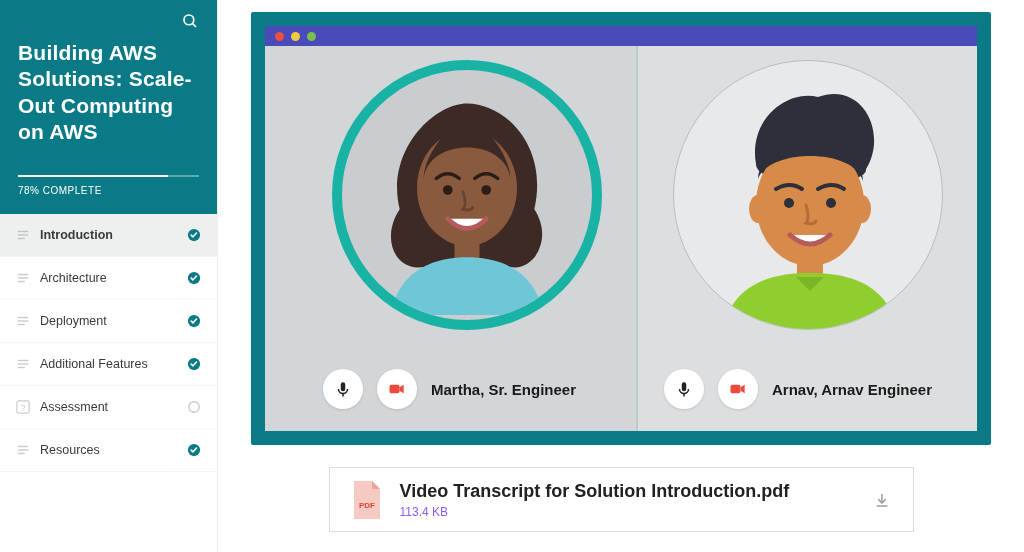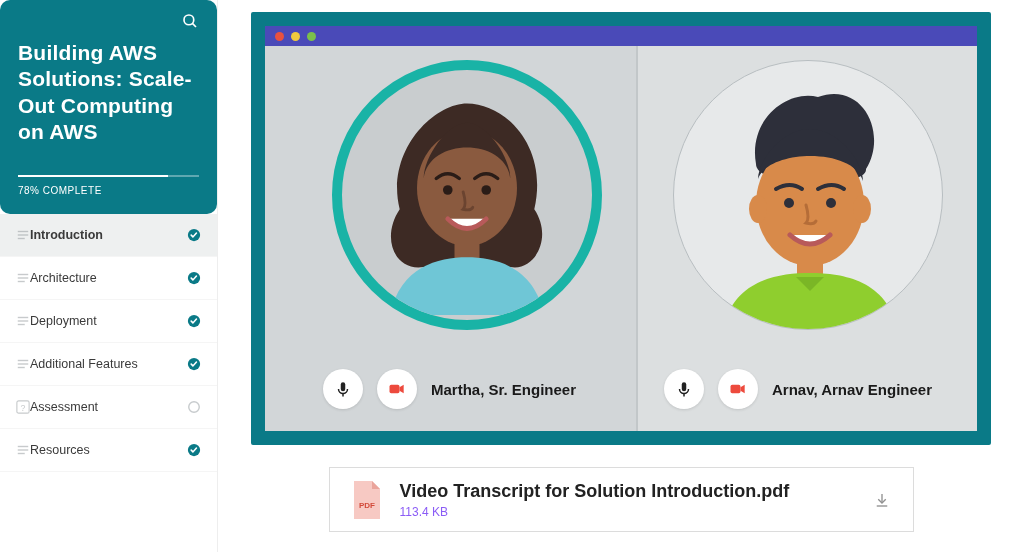--- a/index.html
+++ b/index.html
@@ -14,21 +14,20 @@
     width: 218px;
     background: #fff;
     display: flex; flex-direction: column;
     border-right: 1px solid #eee;
   }
   .sidebar-top {
     background: #0a7a87;
     color: #fff;
     padding: 12px 18px 18px 18px;
     position: relative;
-    border-radius: 10px;
   }
   .search-row { display:flex; justify-content:flex-end; height:24px; }
   .search-icon { width:18px; height:18px; cursor:pointer; }
   .course-title {
     font-size: 21px; font-weight: 800;
     line-height: 1.25; margin-top: 4px;
     letter-spacing: 0.2px;
   }
   .progress-wrap { margin-top: 30px; }
   .progress-bar-bg {
@@ -45,21 +44,21 @@
     flex: 1; background: #fff;
   }
   .nav-item {
     display:flex; align-items:center; justify-content:space-between;
     padding: 14px 16px;
     font-size: 12.5px; color: #3a3a3a;
     cursor: pointer;
     border-bottom: 1px solid #f5f5f5;
   }
   .nav-item.active { background: #eef0f0; font-weight: 600; }
-  .nav-left { display:flex; align-items:center; }
+  .nav-left { display:flex; align-items:center; gap:10px; }
   .nav-icon { width:14px; height:14px; opacity:0.55; flex-shrink:0; }
   .nav-status { width:14px; height:14px; flex-shrink:0; }
   .main {
     flex:1; padding: 12px 22px 20px 22px;
     display:flex; flex-direction:column; align-items:center;
     overflow:hidden;
   }
   .video-frame {
     width: 740px; height: 440px;
     border: 14px solid #0a7a87;

